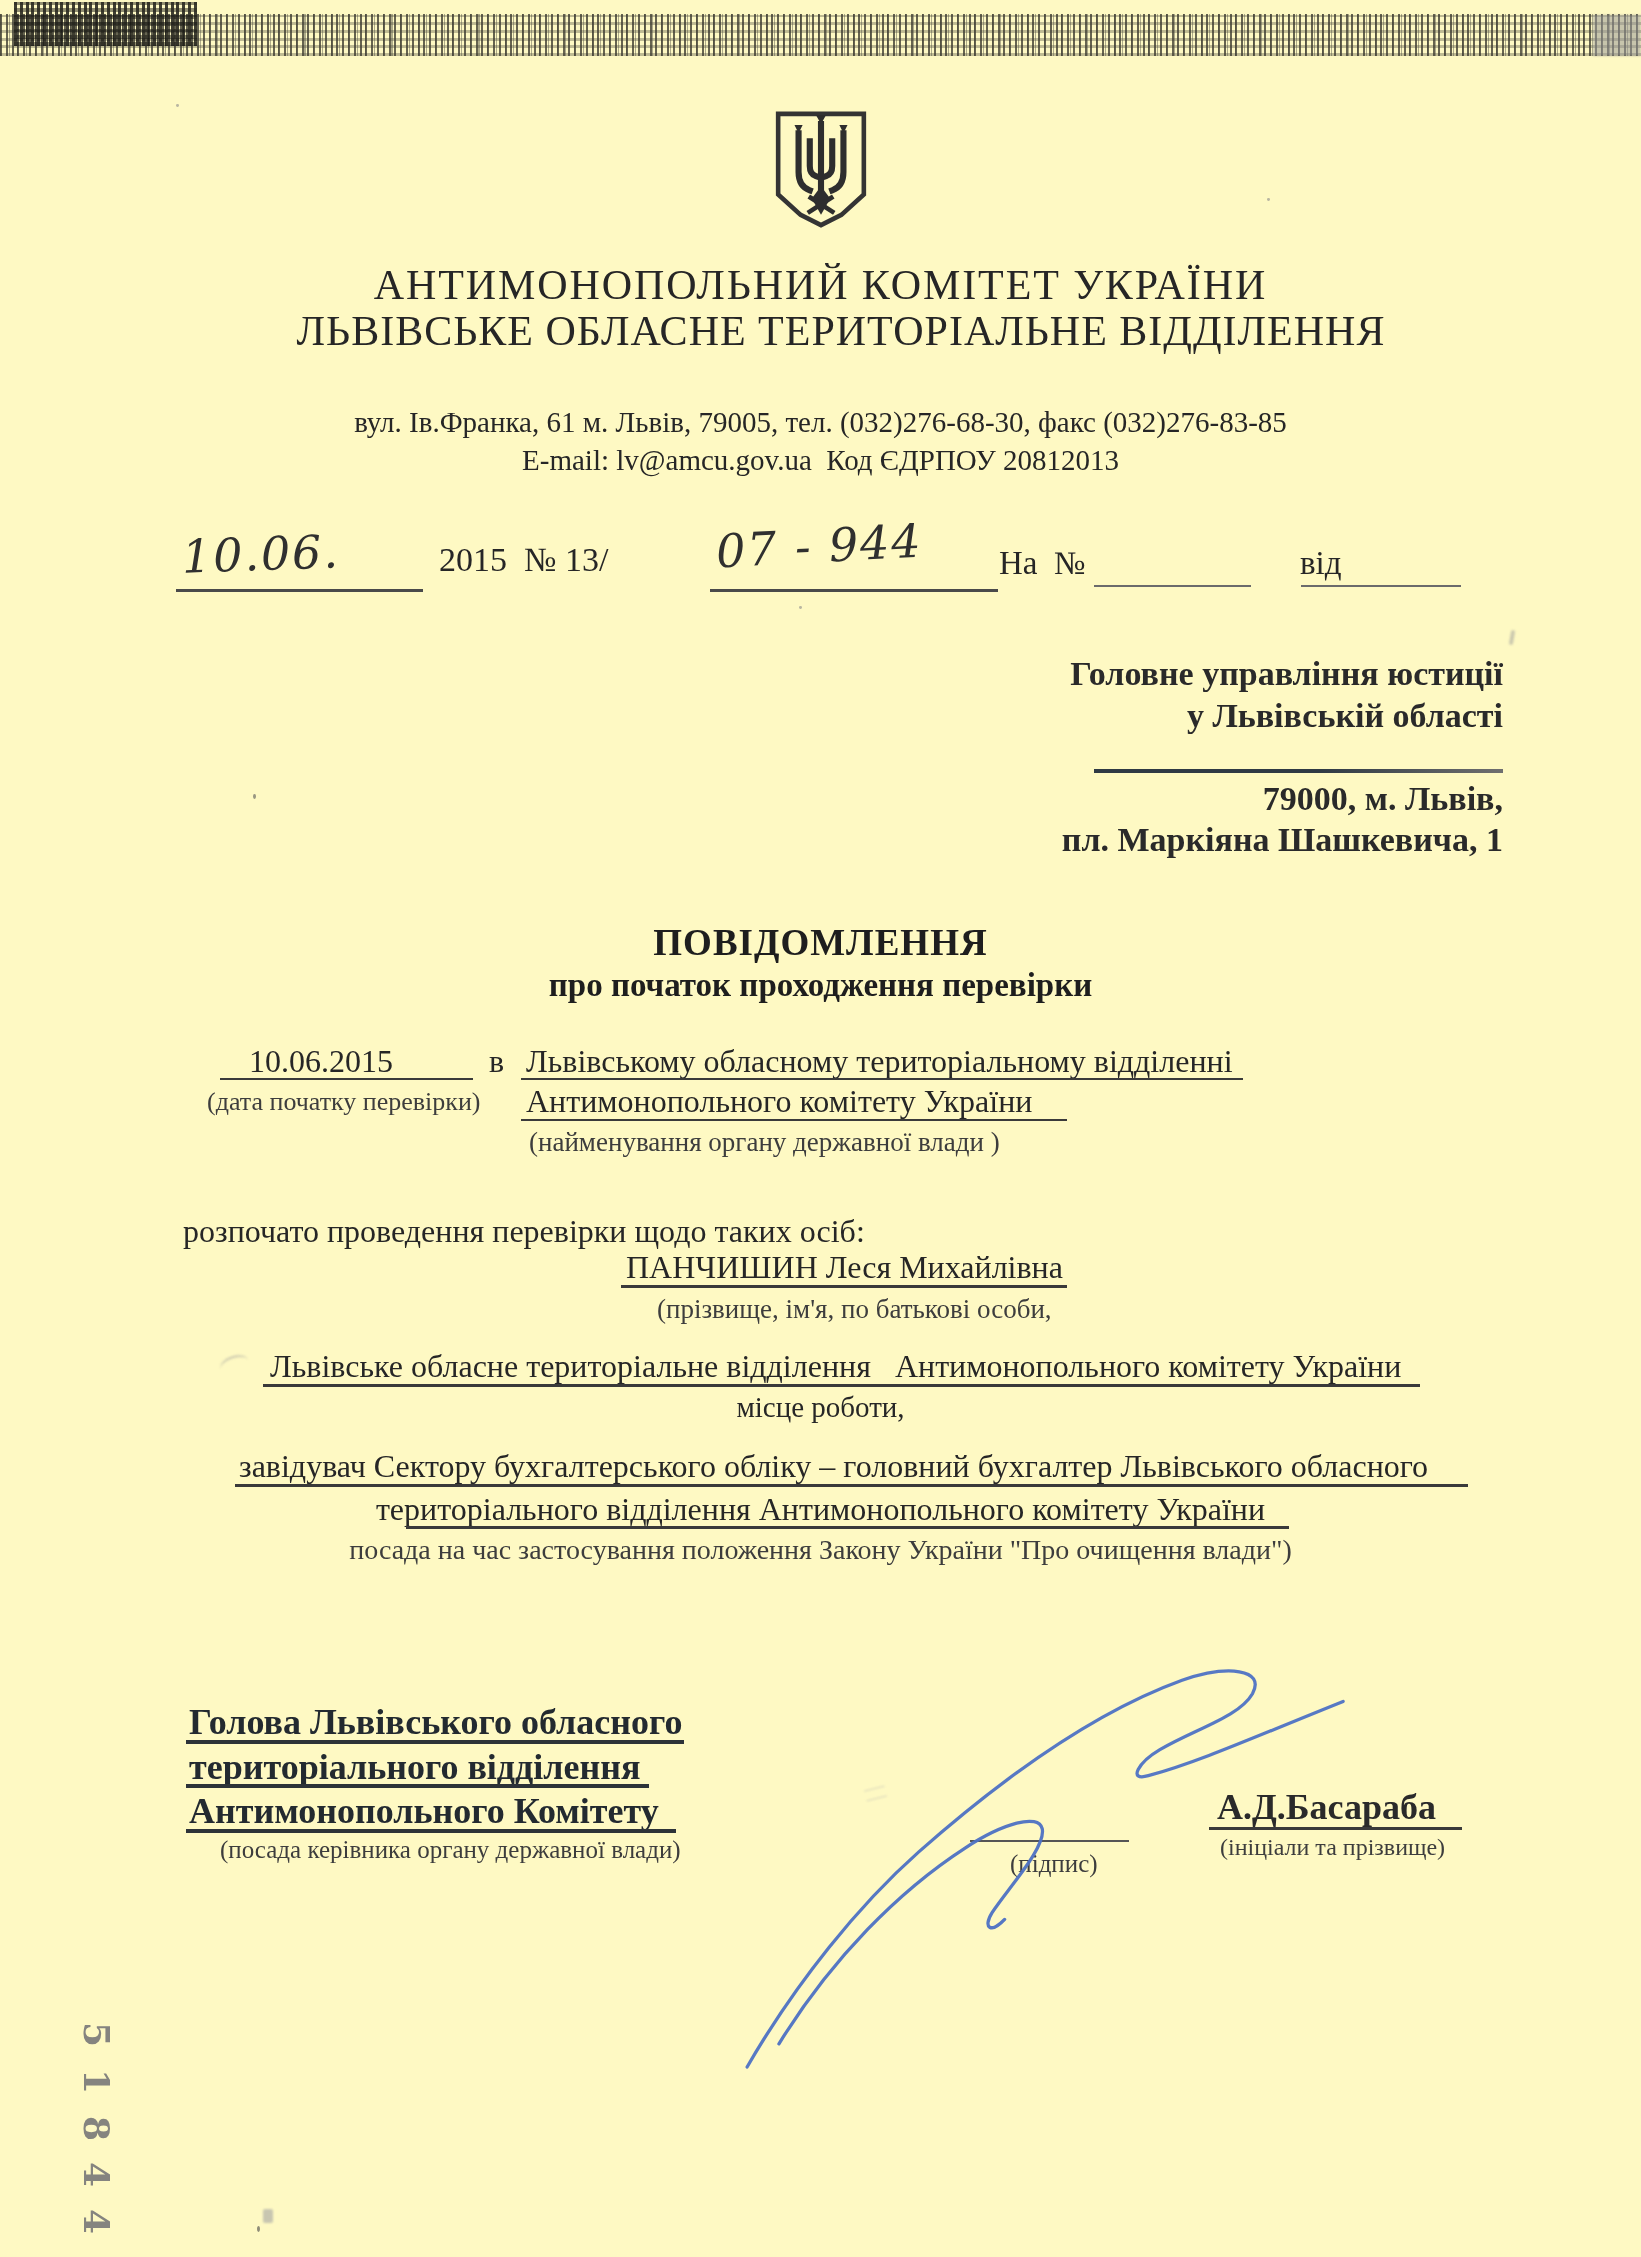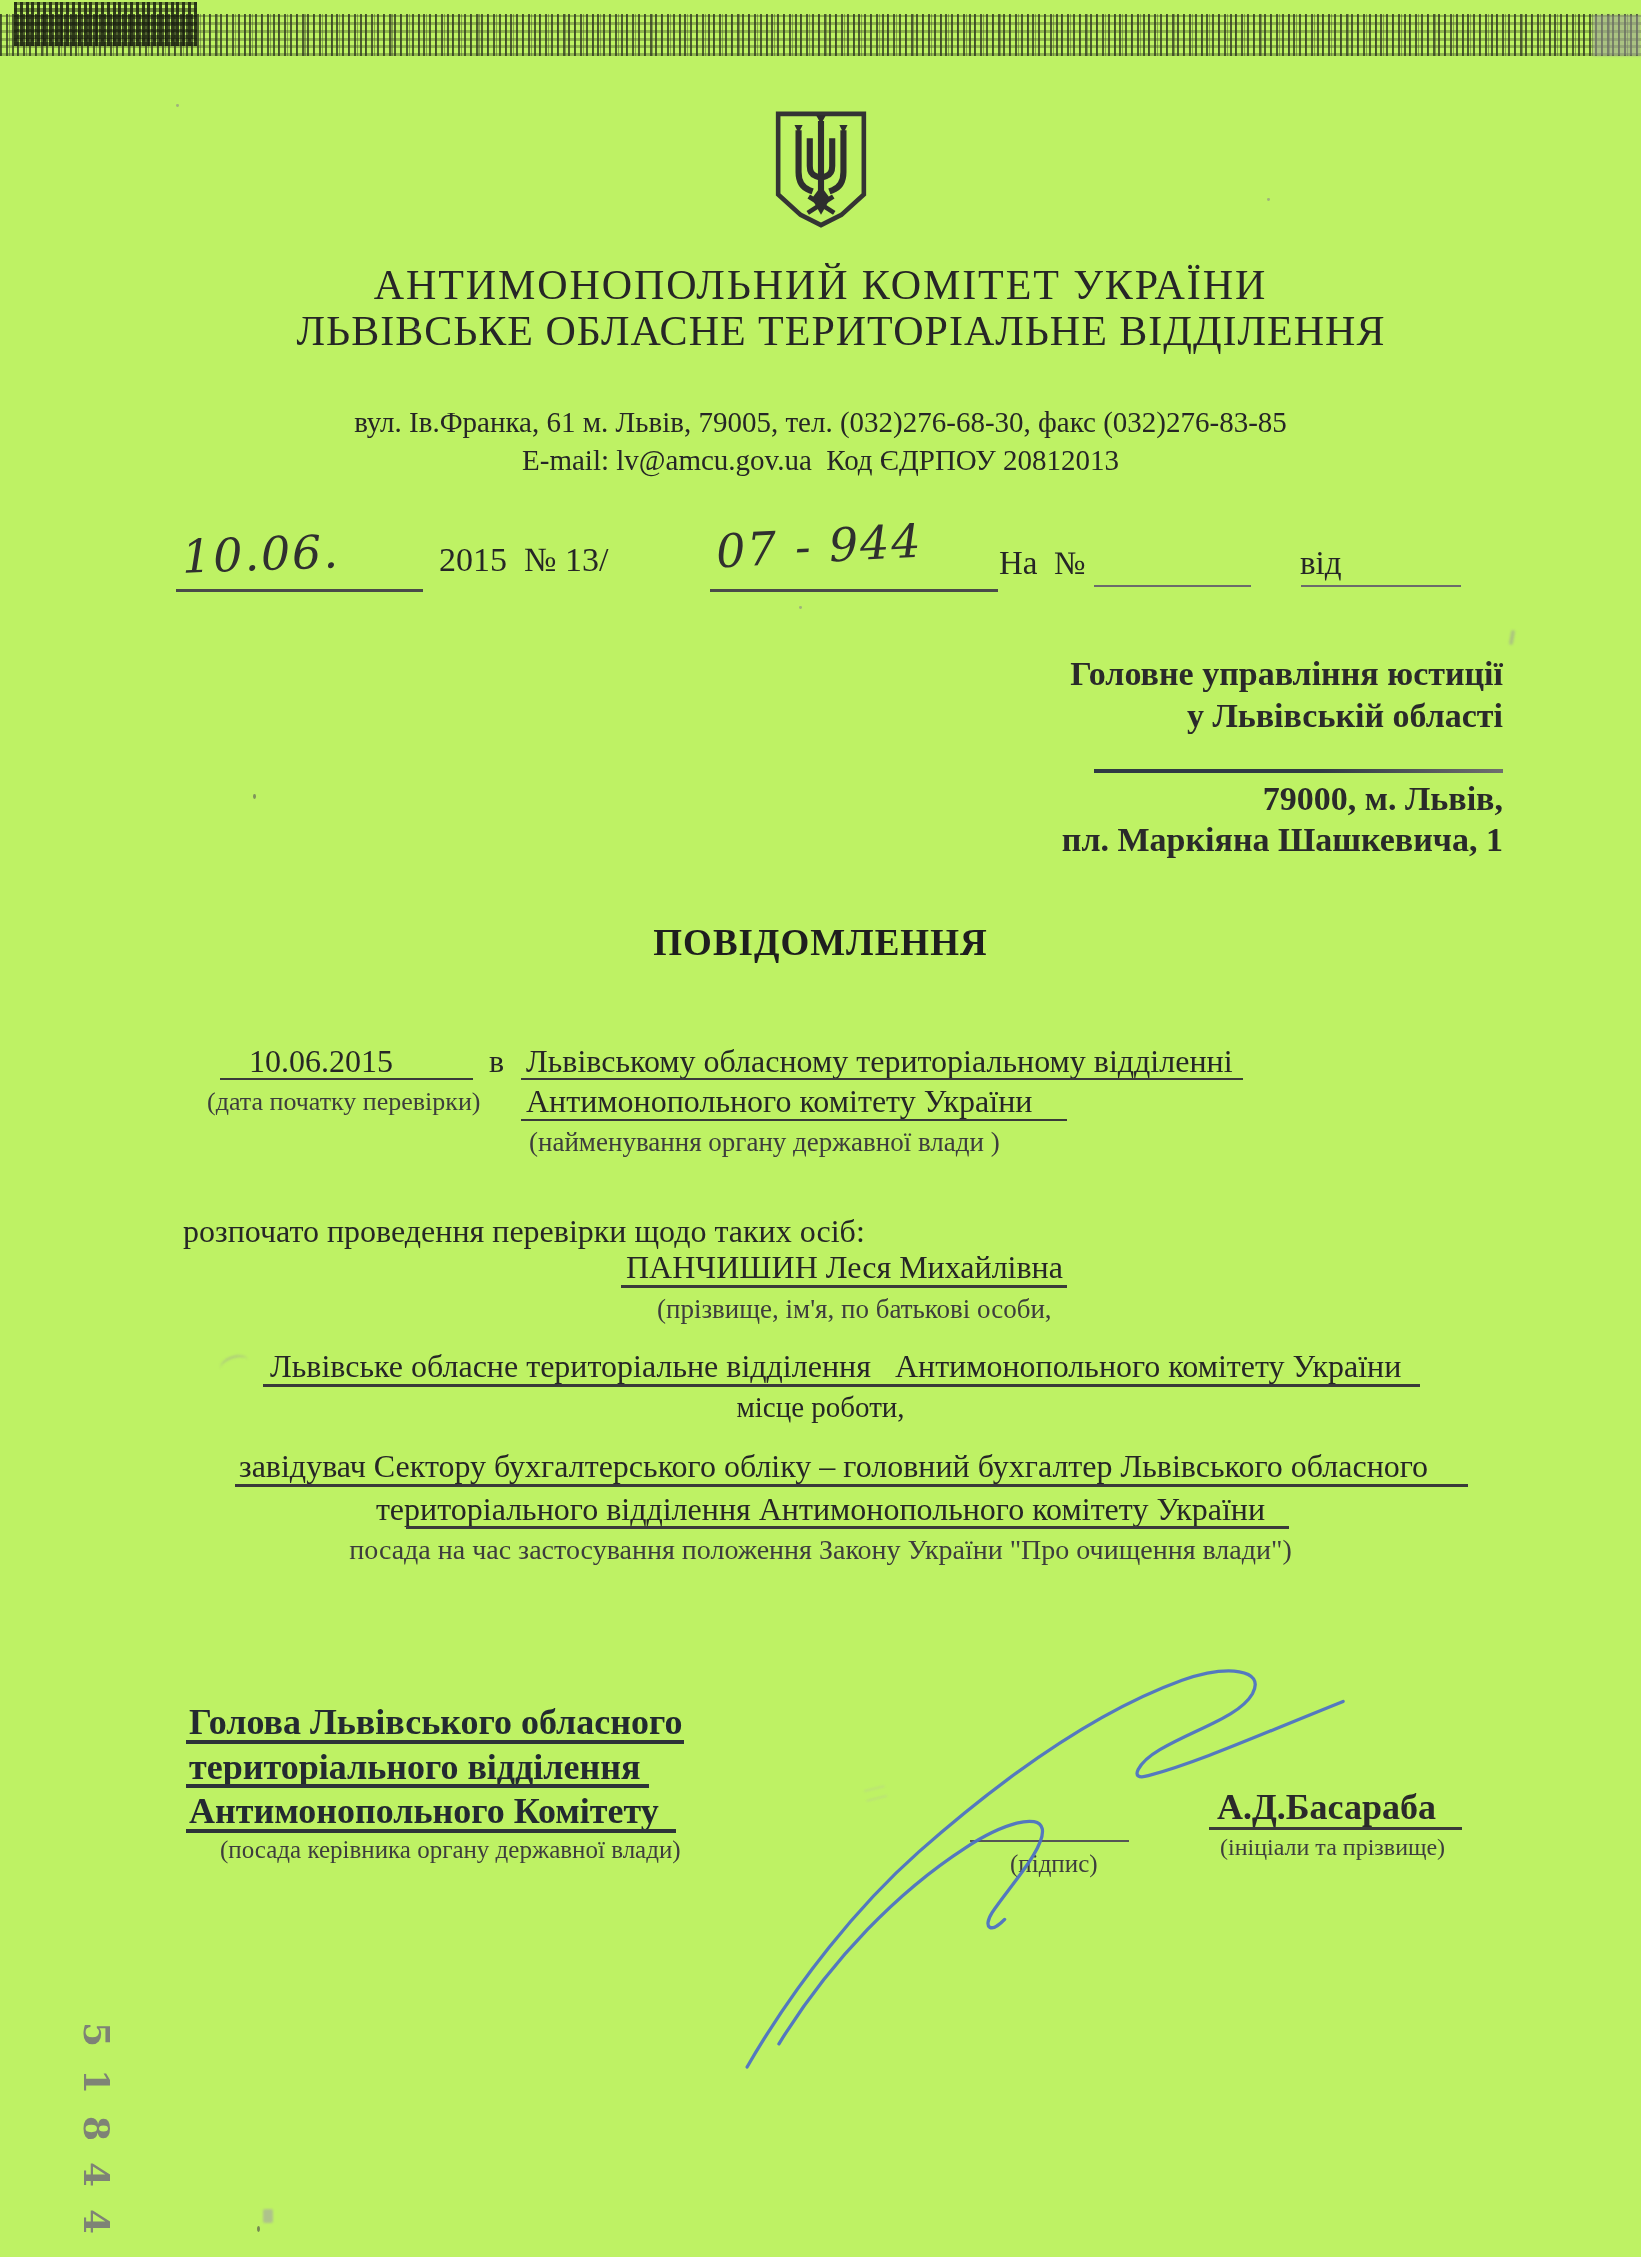--- a/index.html
+++ b/index.html
@@ -1,19 +1,19 @@
 <!DOCTYPE html>
 <html lang="uk"><head>
 <meta charset="utf-8">
 <style>
   html,body{margin:0;padding:0;background:#e9e9e7;}
   .page{
     position:relative;
     width:1641px;height:2257px;
-    background:#bef264;
+    background:#fef9c3;
     font-family:"Liberation Serif", serif;
     color:#262626;
     overflow:hidden;
   }
   .abs{position:absolute;white-space:nowrap;}
   .center{left:0;right:0;text-align:center;}
   .b{font-weight:bold;}
   .pre{white-space:pre;}
   .hand{
     font-family:"DejaVu Serif", serif;
@@ -97,20 +97,21 @@
   <div class="abs" style="left:1288px;top:545px;font-size:33px;margin-left:12px;">від</div>
   <div class="thinrule" style="left:1301px;top:585px;width:160px;height:1.9px;"></div>
 
   <div class="abs b" style="left:966px;top:655px;width:537px;text-align:right;font-size:34px;color:#2a2a2a;">Головне управління юстиції</div>
   <div class="abs b" style="left:966px;top:697px;width:537px;text-align:right;font-size:34px;color:#2a2a2a;">у Львівській області</div>
   <div class="rule" style="left:1094px;top:769px;width:409px;height:3.9px;background:linear-gradient(90deg,#2f3a44 0 55%,#6f6f6f);"></div>
   <div class="abs b" style="left:966px;top:780px;width:537px;text-align:right;font-size:34px;color:#2a2a2a;">79000, м. Львів,</div>
   <div class="abs b" style="left:966px;top:821px;width:537px;text-align:right;font-size:34px;color:#2a2a2a;">пл. Маркіяна Шашкевича, 1</div>
 
   <div class="abs center b" style="top:921px;font-size:37px;letter-spacing:1px;color:#1e1e1e;">ПОВІДОМЛЕННЯ</div>
+  <div class="abs center b" style="top:967px;font-size:33px;color:#1e1e1e;">про початок проходження перевірки</div>
 
   <div class="abs" style="left:249px;top:1043px;font-size:32px;">10.06.2015</div>
   <div class="rule" style="left:220px;top:1078px;width:253px;height:1.9px;"></div>
   <div class="abs" style="left:489px;top:1043px;font-size:32px;">в</div>
   <div class="abs" style="left:526px;top:1043px;font-size:32px;">Львівському обласному територіальному відділенні</div>
   <div class="rule" style="left:521px;top:1078px;width:722px;height:1.9px;"></div>
 
   <div class="abs caption" style="left:207px;top:1087px;font-size:26px;">(дата початку перевірки)</div>
   <div class="abs" style="left:526px;top:1083px;font-size:32px;">Антимонопольного комітету України</div>
   <div class="rule" style="left:521px;top:1119px;width:546px;height:1.9px;"></div>

